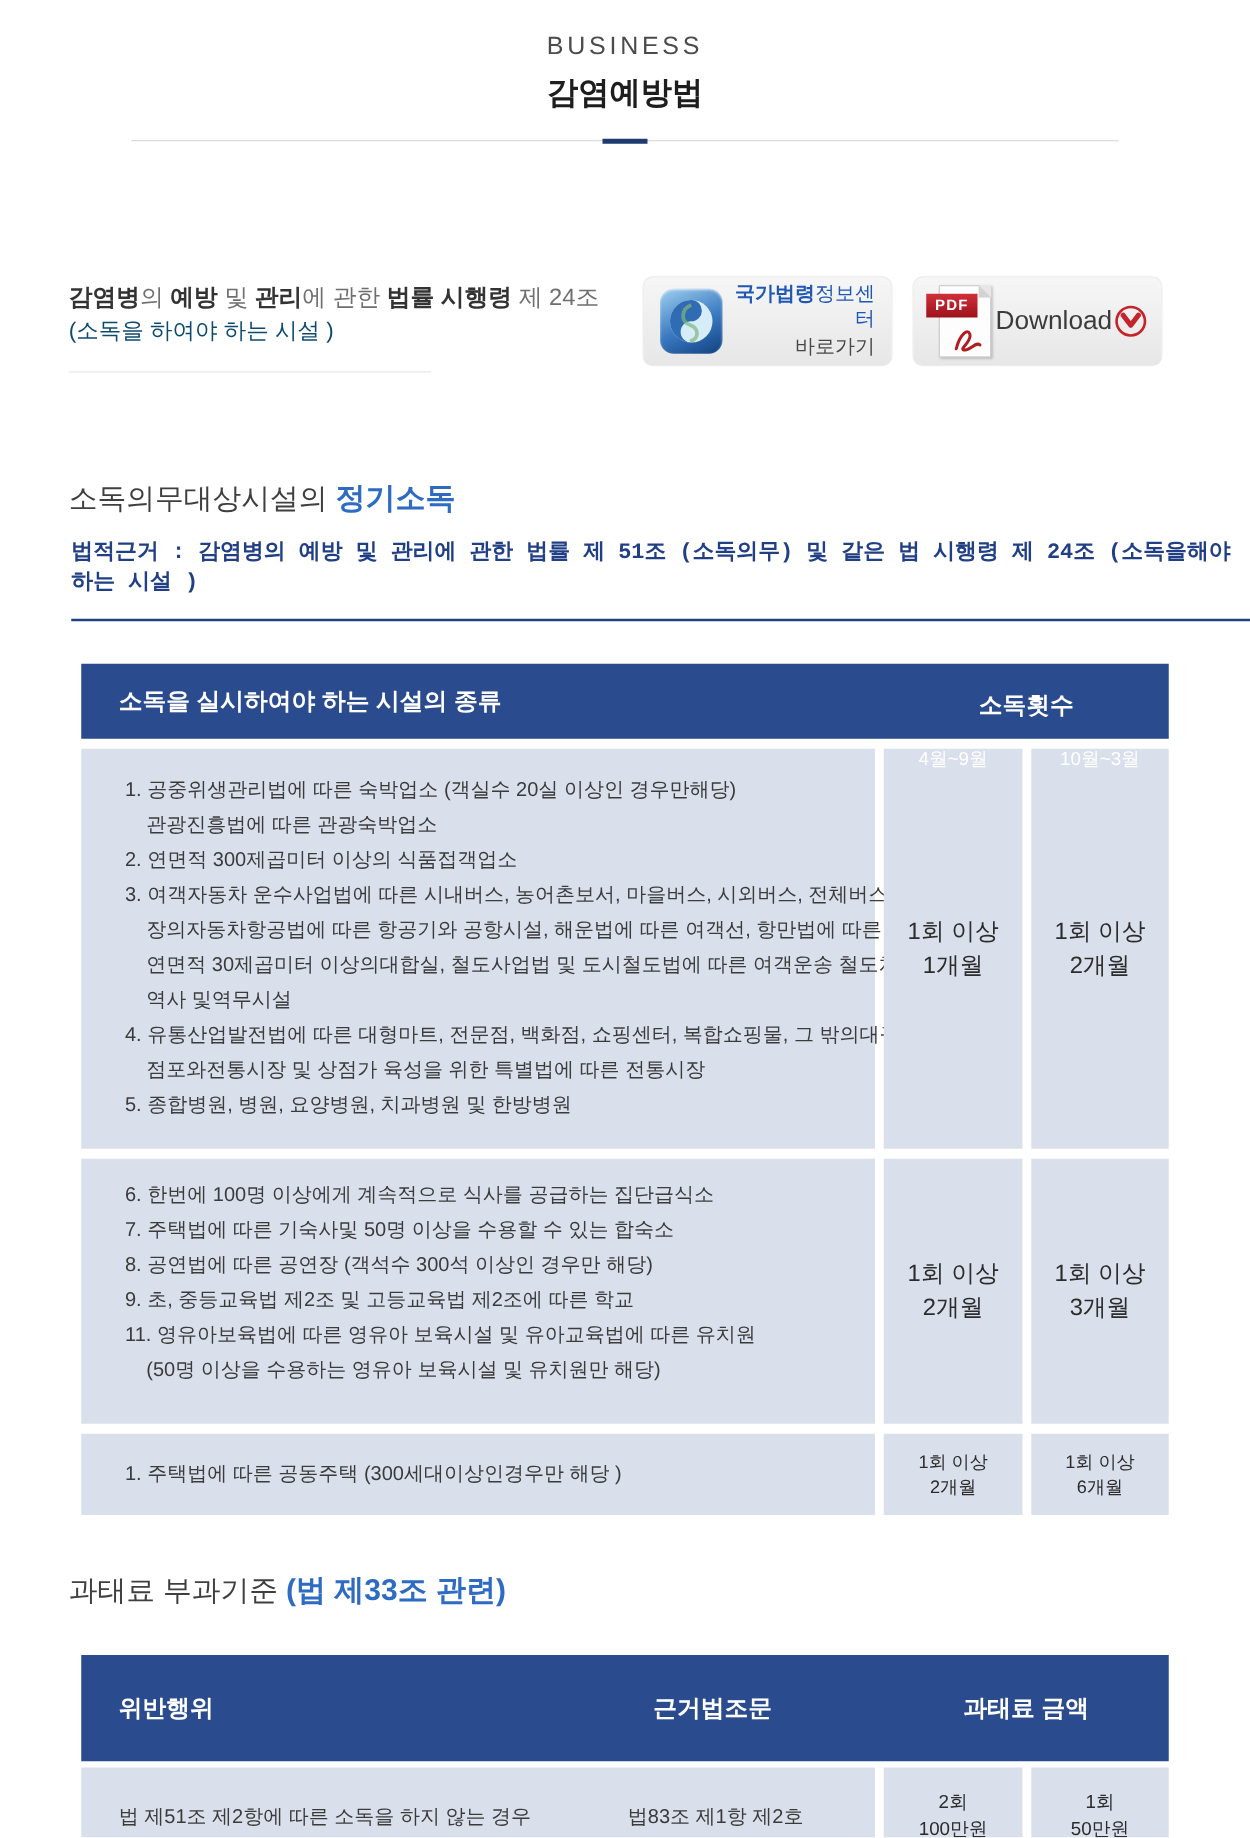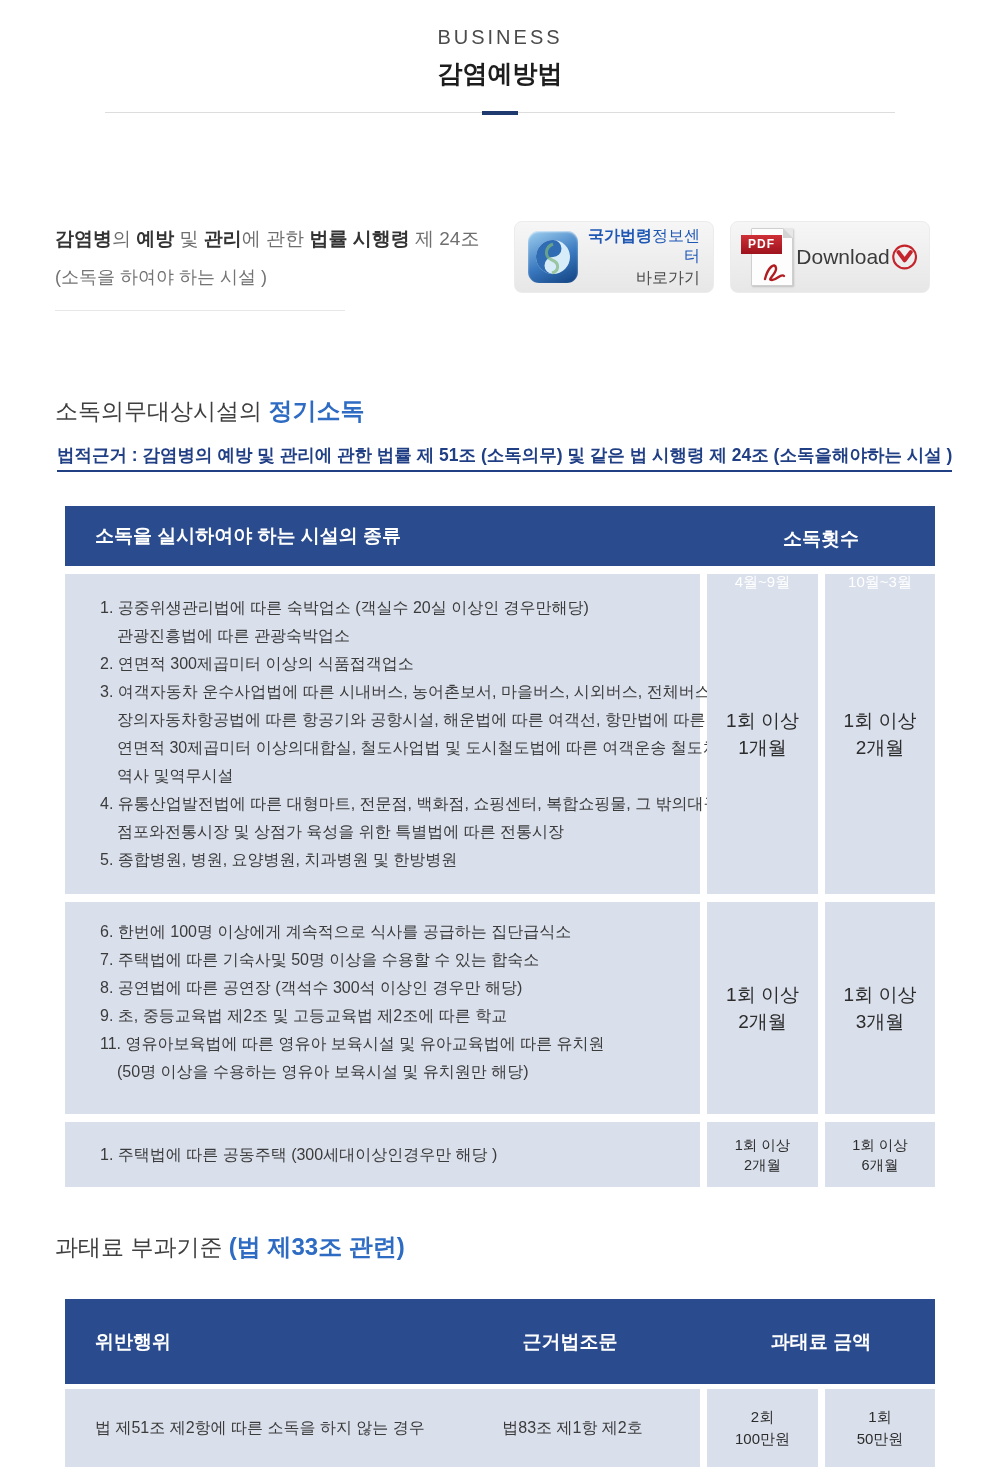--- a/index.html
+++ b/index.html
@@ -17,21 +17,21 @@
   .page-title { margin-top:8px; font-size:25px; font-weight:700; color:#1d1d1d; }
   .divider { position:relative; width:790px; height:4px; margin:21px auto 0; }
   .divider-line { position:absolute; left:0; right:0; top:1px; height:1px; background:#ddd; }
   .divider-accent { position:absolute; left:50%; top:0; width:36px; height:4px; margin-left:-18px; background:#1e3a6e; }
 
   
   .intro-row { display:flex; justify-content:space-between; align-items:flex-start; margin:106px 70px 0 55px; }
   .intro-left { width:430px; padding-top:4px; }
   .intro-line1 { font-size:19px; color:#6f6f6f; line-height:27px; }
   .intro-line1 .b { font-weight:700; color:#333; }
-  .intro-line2 { margin-top:13px; font-size:18px; color:#737373; }
+  .intro-line2 { font-size:18px; color:#0c4a6e; }
   .intro-underline { width:290px; height:1px; background:#e7e7e7; margin-top:21px; }
 
   .btn-row { display:flex; gap:16px; }
   .btn {
     width:200px; height:72px; border-radius:8px; cursor:pointer;
     background:linear-gradient(#f6f6f6,#e7e7e8);
     display:flex; align-items:center; border:1px solid #ececec;
   }
   
   .law-icon { width:52px; height:52px; margin-left:13px; border-radius:11px;
@@ -53,21 +53,21 @@
   .pdf-glyph { position:absolute; left:8px; bottom:2px; }
   .dl-label { font-size:21px; color:#3b3b3b; margin-left:12px; }
   .dl-circle { margin-left:auto; margin-right:10px; }
 
   
   .section-title { margin-left:55px; font-size:23px; color:#3f3f3f; }
   .section-title .accent { font-size:24px; font-weight:700; color:#2e6bc3; }
   .sec1 { margin-top:84px; }
   .sec2 { margin-top:44px; }
   .legal-basis { display:inline-block; margin:16px 0 0 57px; font-size:17.5px; font-weight:700;
-    color:#203f85; border-bottom:2px solid #203f85; padding-bottom:3px; line-height:24px; }
+    color:#203f85; border-bottom:2px solid #203f85; padding-bottom:17px; line-height:24px;font-family:Liberation Mono, monospace; }
 
   
   .tbl { width:870px; margin:34px 0 0 65px; }
   .tbl-header { position:relative; height:60px; background:#2a4b8d; color:#fff; }
   .th-facility { position:absolute; left:30px; top:50%; transform:translateY(-50%); font-size:19px; font-weight:700; }
   .th-right { position:absolute; right:0; top:20px; width:228px; text-align:center; }
   .th-freq { font-size:19px; font-weight:700; }
   .th-periods { display:flex; margin-top:21px; }
   .th-periods span { font-size:15px; font-weight:400; }
   .th-p1 { width:111px; margin-right:7px; }

